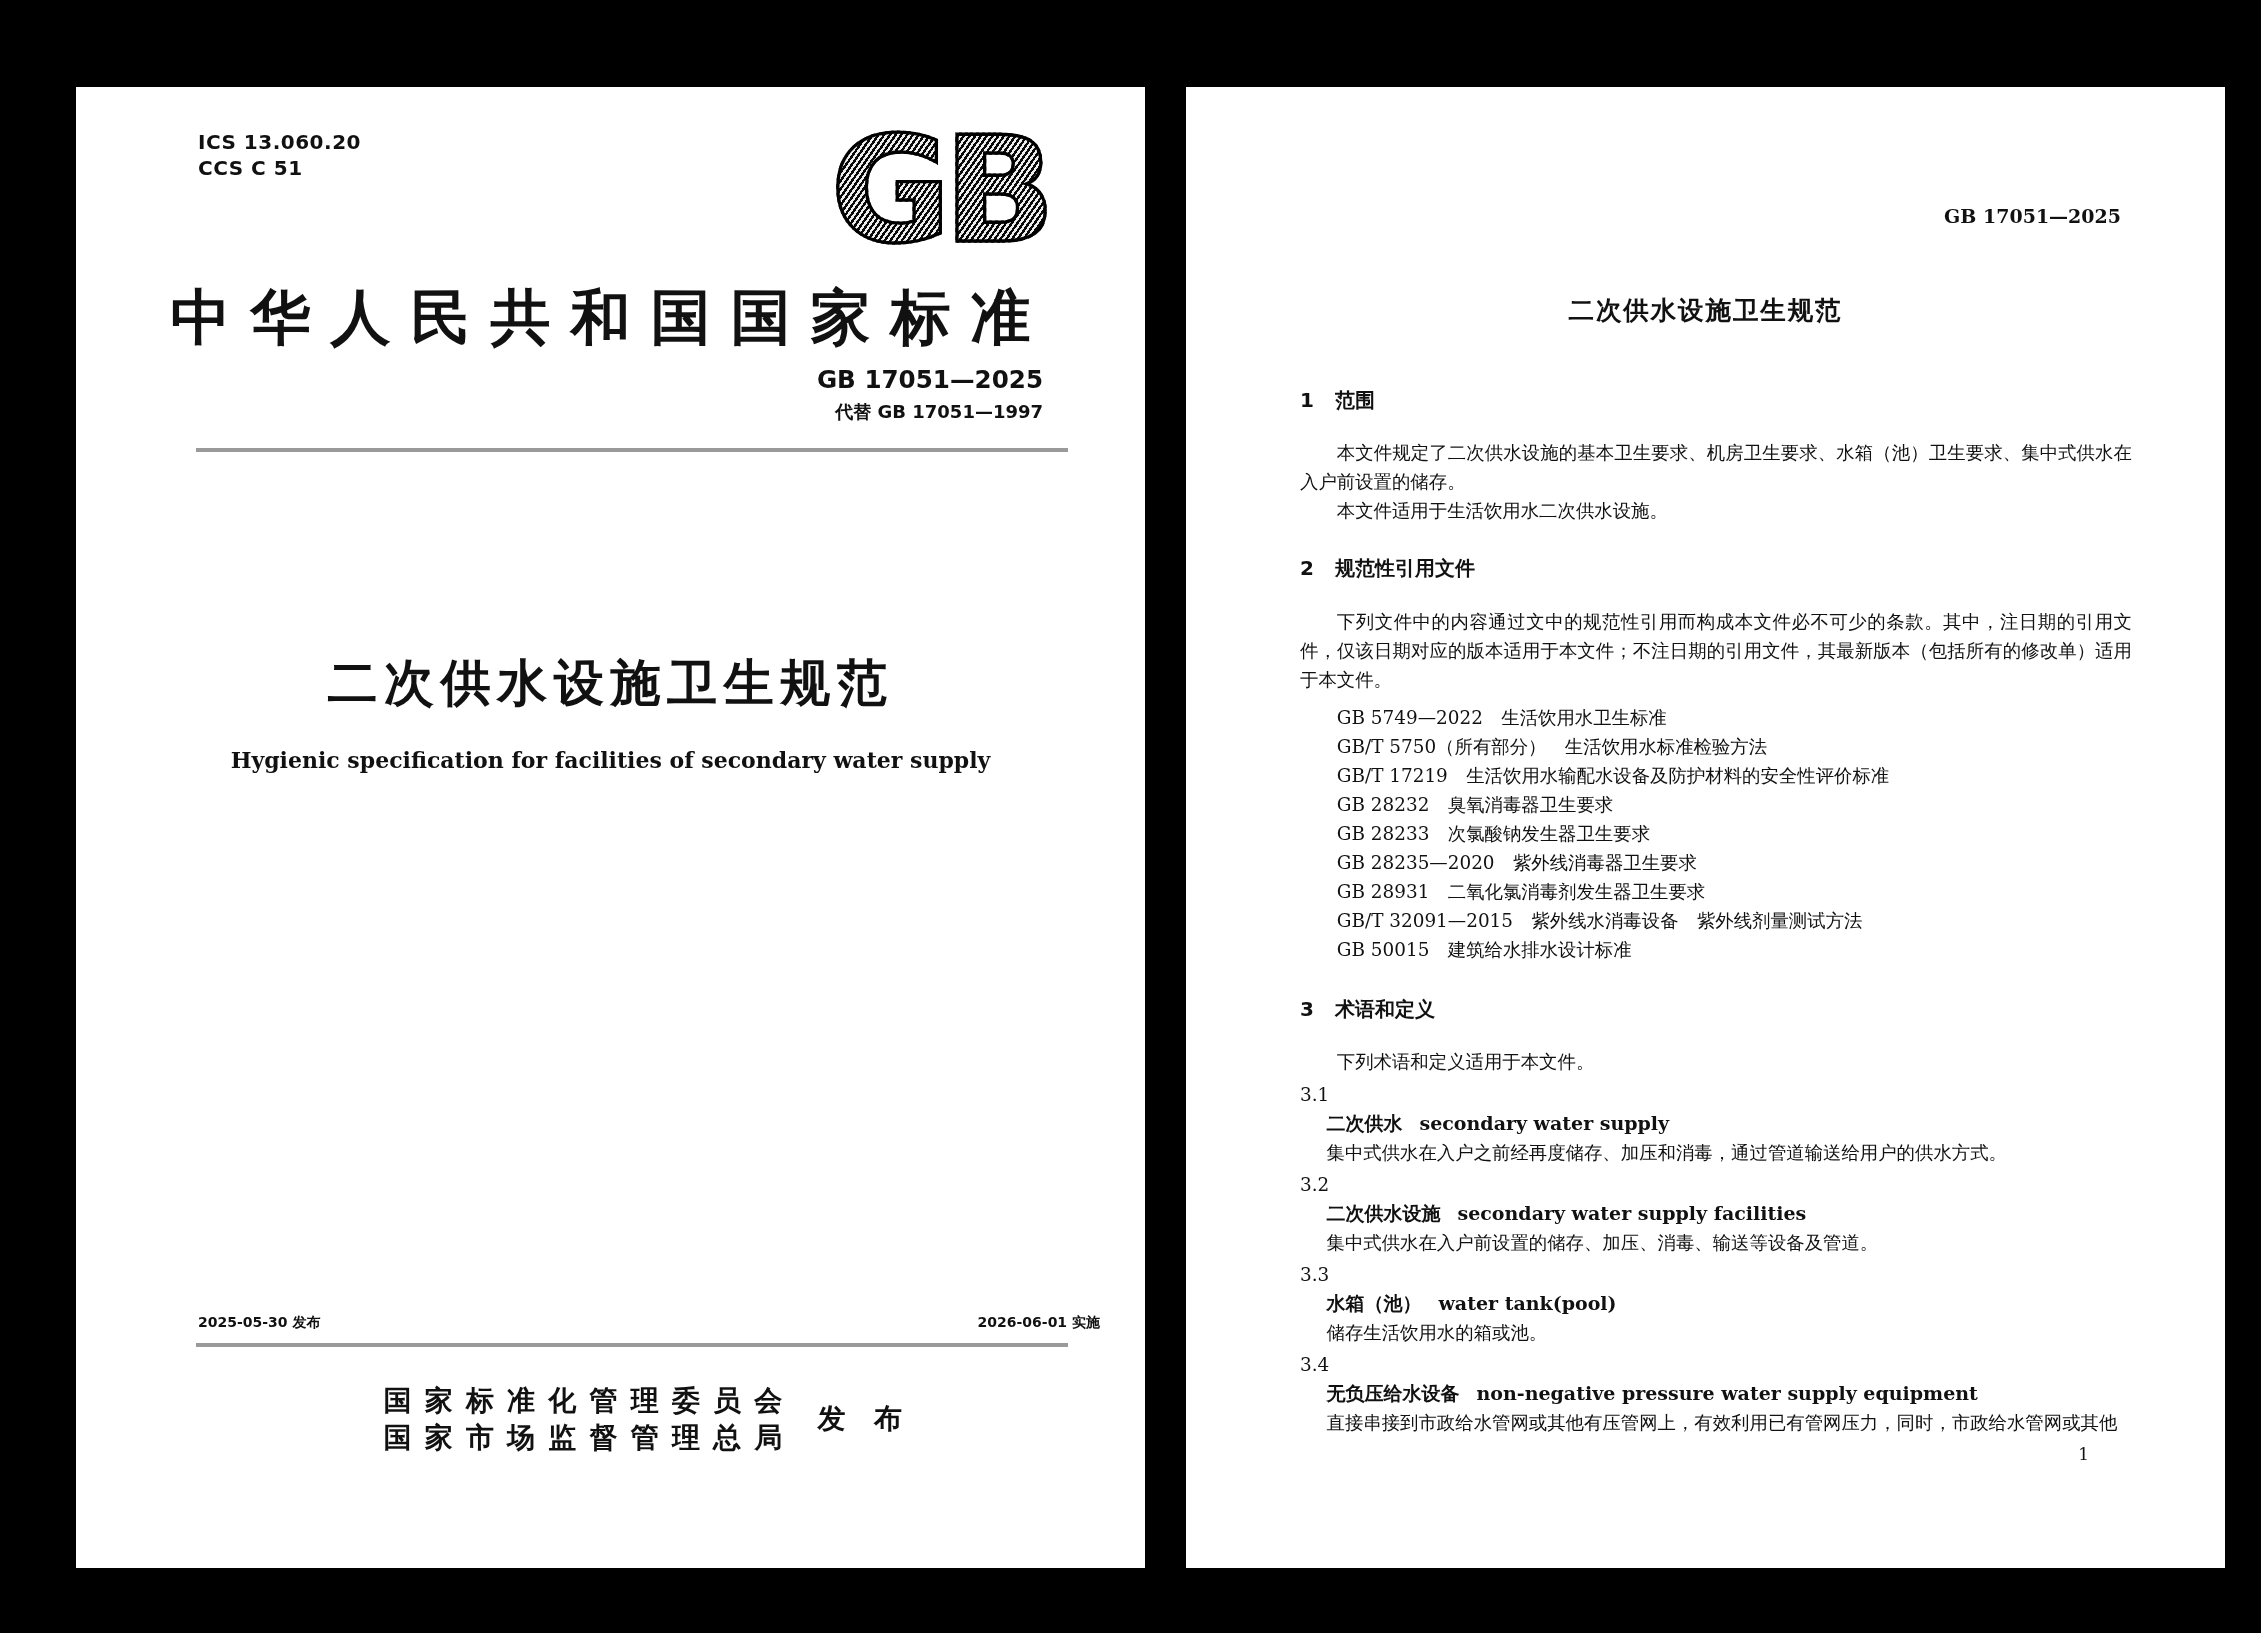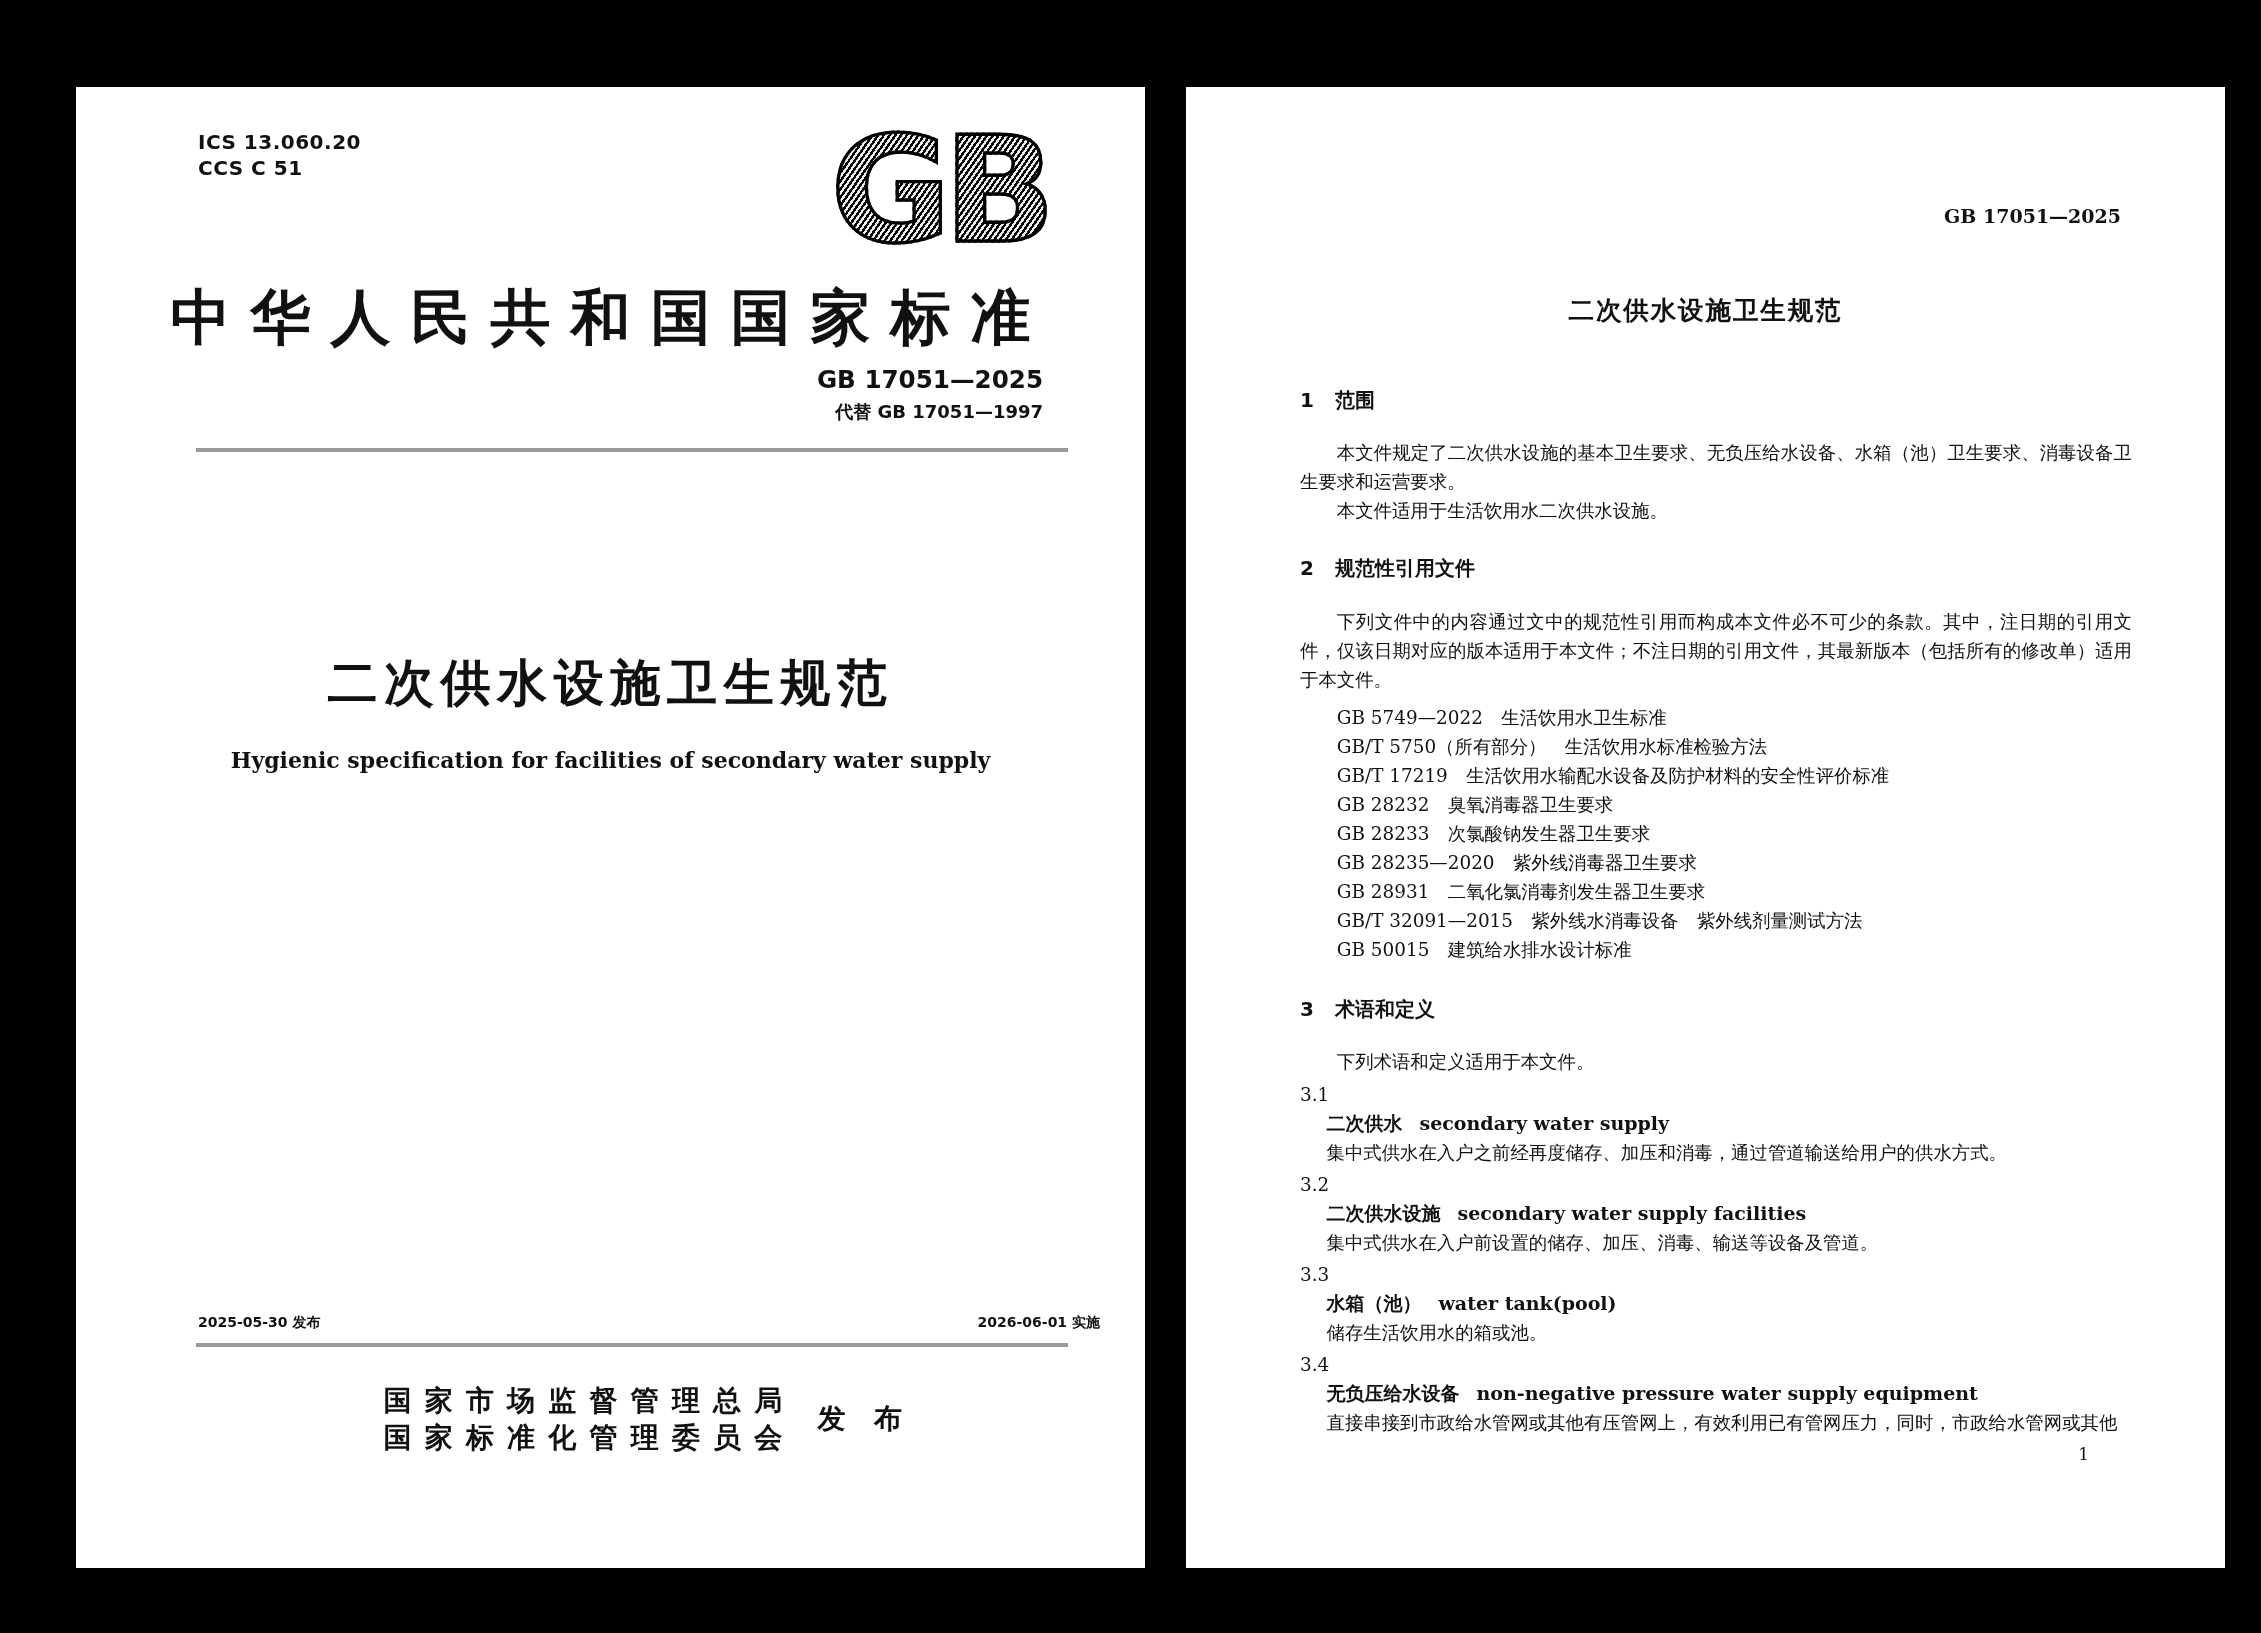--- a/index.html
+++ b/index.html
@@ -95,37 +95,37 @@
 
   <div class="date-row">
     <span>2025-05-30 发布</span>
     <span>2026-06-01 实施</span>
   </div>
 
   <div class="rule rule-bottom"></div>
 
   <div class="issuer">
     <div class="issuer-lines">
+      <div>国家标准化管理委员会</div>
       <div>国家市场监督管理总局</div>
-      <div>国家标准化管理委员会</div>
     </div>
     <div class="issue-verb">发 布</div>
   </div>
 </div>
 
 <div class="page page-right">
   <div class="p1-header">GB 17051—2025</div>
   <div class="p1-title">二次供水设施卫生规范</div>
 
   <div class="content">
 
     <div class="sec-h h1">
       <span class="sec-no">1</span><span>范围</span>
     </div>
-    <div class="para">本文件规定了二次供水设施的基本卫生要求、无负压给水设备、水箱（池）卫生要求、消毒设备卫生要求和运营要求。</div>
+    <div class="para">本文件规定了二次供水设施的基本卫生要求、机房卫生要求、水箱（池）卫生要求、集中式供水在入户前设置的储存。</div>
     <div class="para">本文件适用于生活饮用水二次供水设施。</div>
 
     <div class="sec-h h2">
       <span class="sec-no">2</span><span>规范性引用文件</span>
     </div>
     <div class="para">下列文件中的内容通过文中的规范性引用而构成本文件必不可少的条款。其中，注日期的引用文件，仅该日期对应的版本适用于本文件；不注日期的引用文件，其最新版本（包括所有的修改单）适用于本文件。</div>
     <div class="refs">
       <div class="ref">GB 5749—2022　生活饮用水卫生标准</div>
       <div class="ref">GB/T 5750（所有部分）　生活饮用水标准检验方法</div>
       <div class="ref">GB/T 17219　生活饮用水输配水设备及防护材料的安全性评价标准</div>

